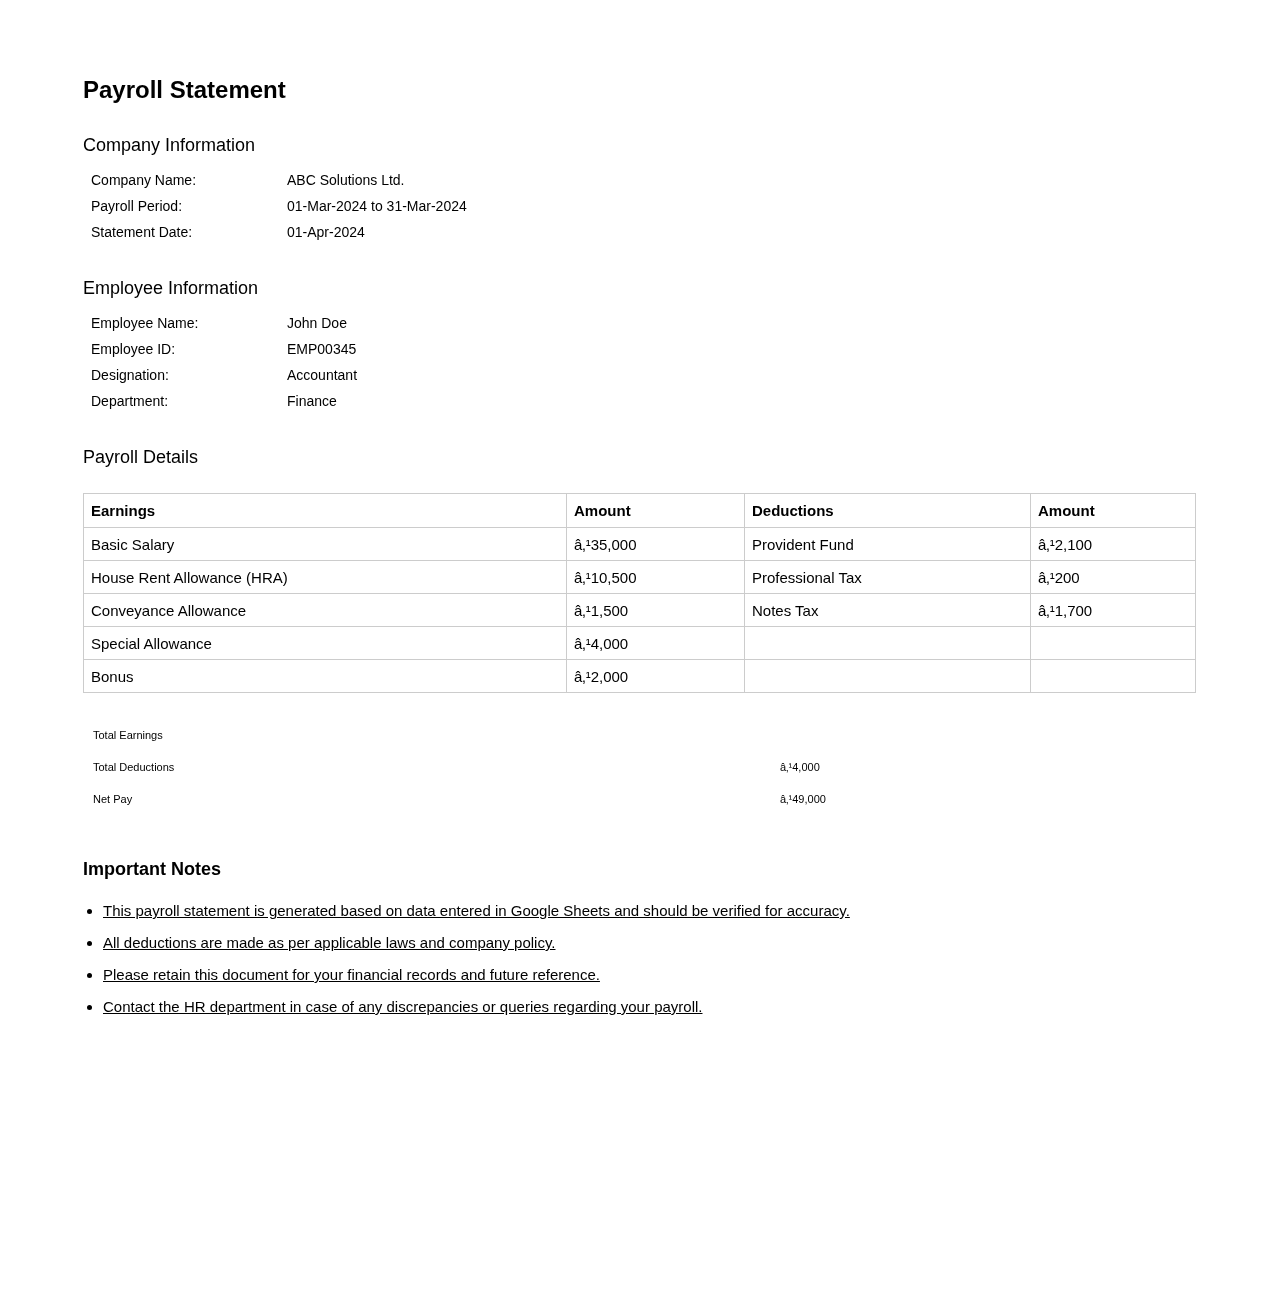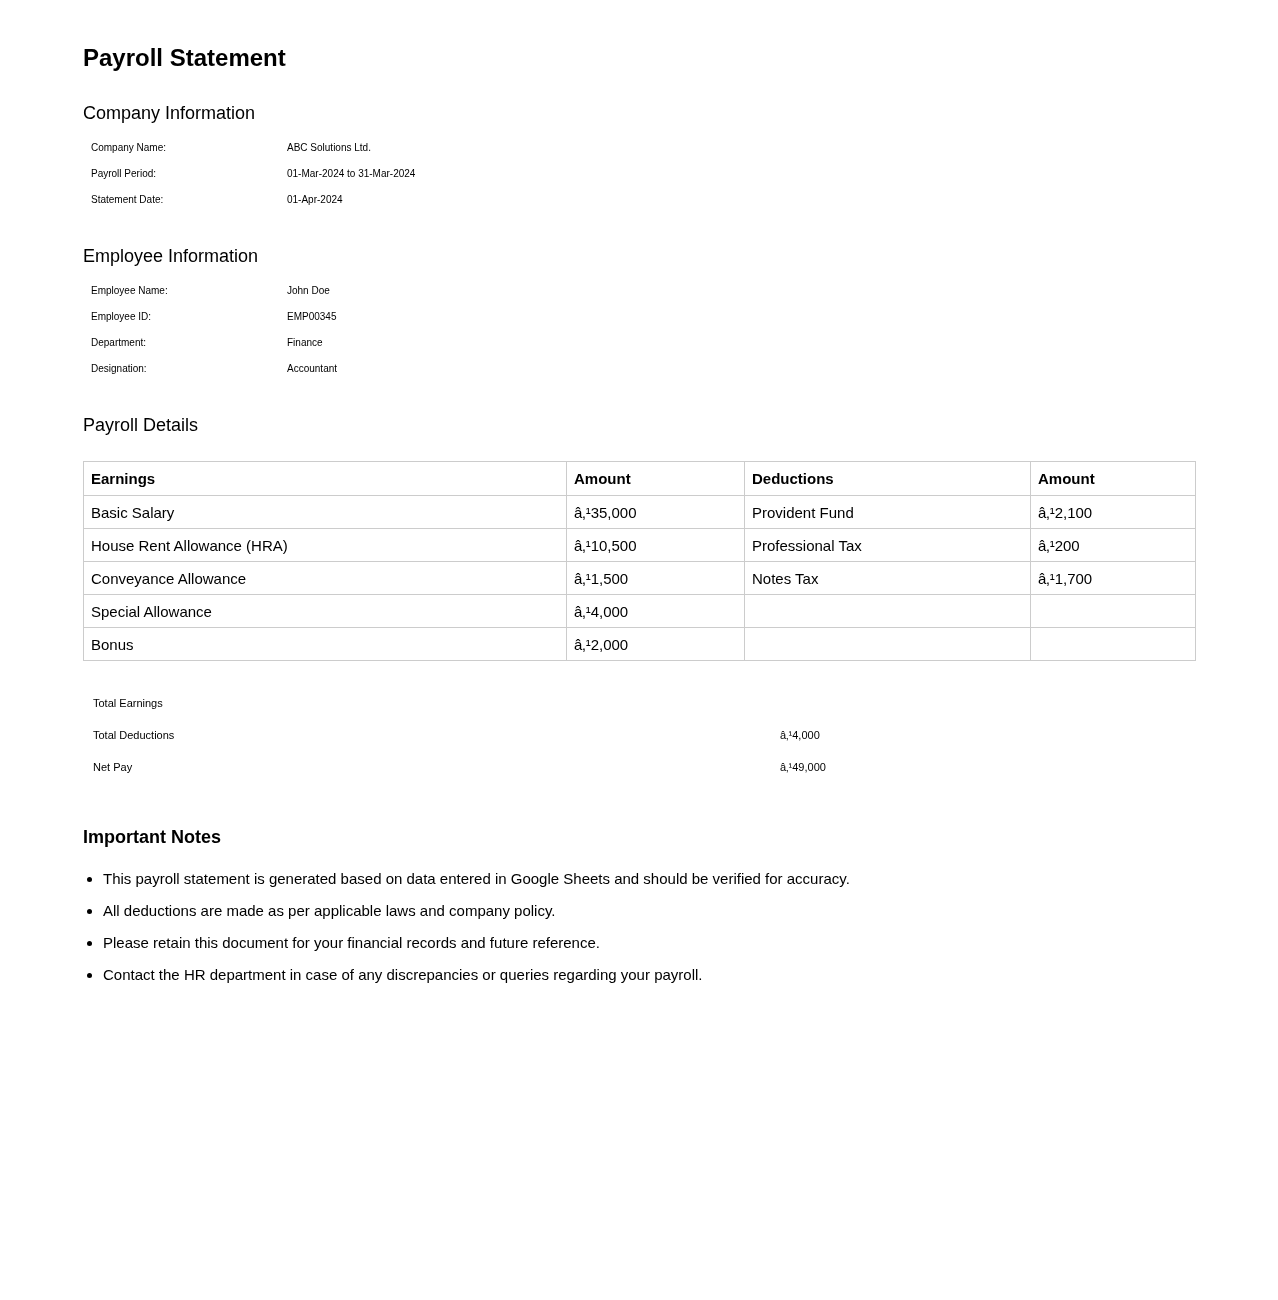--- a/index.html
+++ b/index.html
@@ -11,21 +11,21 @@
     color: #000000;
   }
   body {
     width: 1278px;
     height: 1300px;
     overflow: hidden;
   }
   .page {
     width: 1112px;
     margin-left: 83px;
-    padding-top: 45px;
+    padding-top: 77px;
   }
   .doc-title {
     font-size: 24px;
     font-weight: bold;
     line-height: 25px;
     margin: 0;
   }
   .section-heading {
     font-size: 18px;
     font-weight: normal;
@@ -36,21 +36,21 @@
     font-weight: bold;
     margin-top: 44px;
   }
   .info-block {
     margin-top: 11px;
   }
   .info-row {
     display: grid;
     grid-template-columns: 196px 1fr;
     padding-left: 8px;
-    font-size: 10px;
+    font-size: 14px;
     line-height: 26px;
   }
   .payroll-table {
     width: 1112px;
     border-collapse: collapse;
     margin-top: 25px;
     table-layout: fixed;
   }
   .payroll-table th,
   .payroll-table td {
@@ -82,20 +82,21 @@
   }
   .totals-row .t-label { padding-left: 10px; }
   .notes-list {
     margin: 15px 0 0 0;
     padding-left: 20px;
   }
   .notes-list li {
     font-size: 15px;
     line-height: 32px;
     list-style-type: disc;
+    text-decoration: underline;
   }
 </style>
 </head>
 <body>
 
 <div class="page">
 
   <h1 class="doc-title">Payroll Statement</h1>
 
   <h2 class="section-heading">Company Information</h2>
@@ -118,26 +119,26 @@
   <div class="info-block">
     <div class="info-row">
       <span>Employee Name:</span>
       <span>John Doe</span>
     </div>
     <div class="info-row">
       <span>Employee ID:</span>
       <span>EMP00345</span>
     </div>
     <div class="info-row">
+      <span>Designation:</span>
+      <span>Accountant</span>
+    </div>
+    <div class="info-row">
       <span>Department:</span>
       <span>Finance</span>
-    </div>
-    <div class="info-row">
-      <span>Designation:</span>
-      <span>Accountant</span>
     </div>
   </div>
 
   <h2 class="section-heading">Payroll Details</h2>
   <table class="payroll-table">
     <colgroup>
       <col class="col-earnings">
         <col class="col-amount1">
         <col class="col-deductions">
         <col class="col-amount2">

